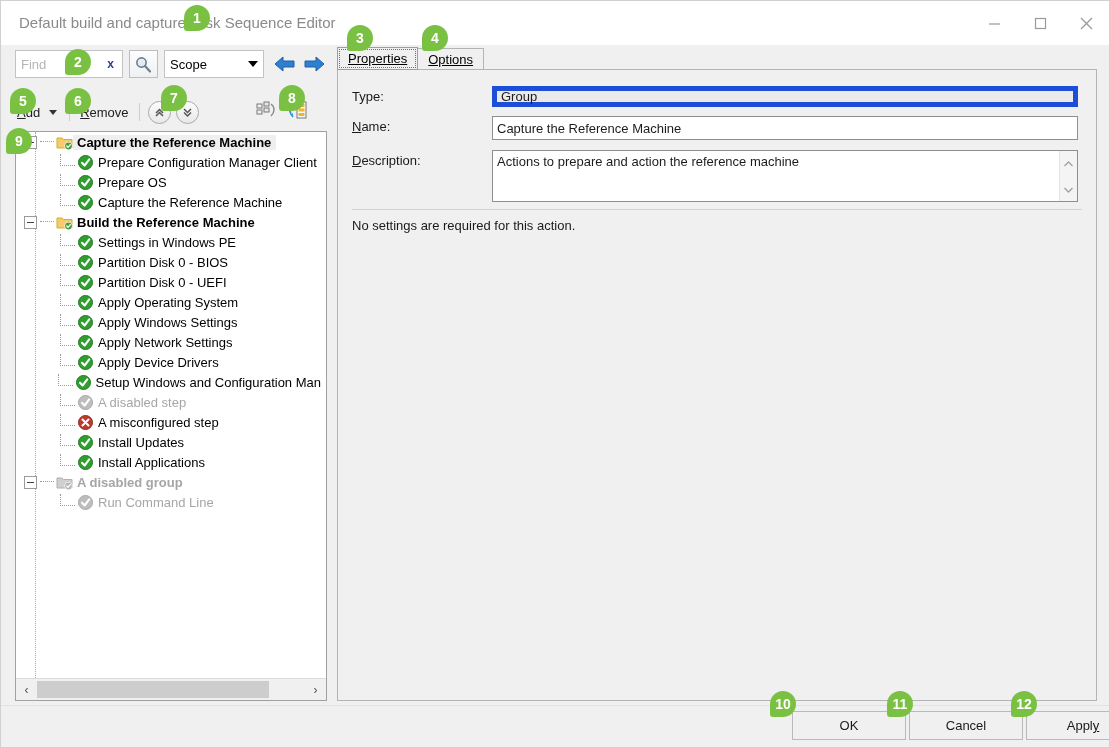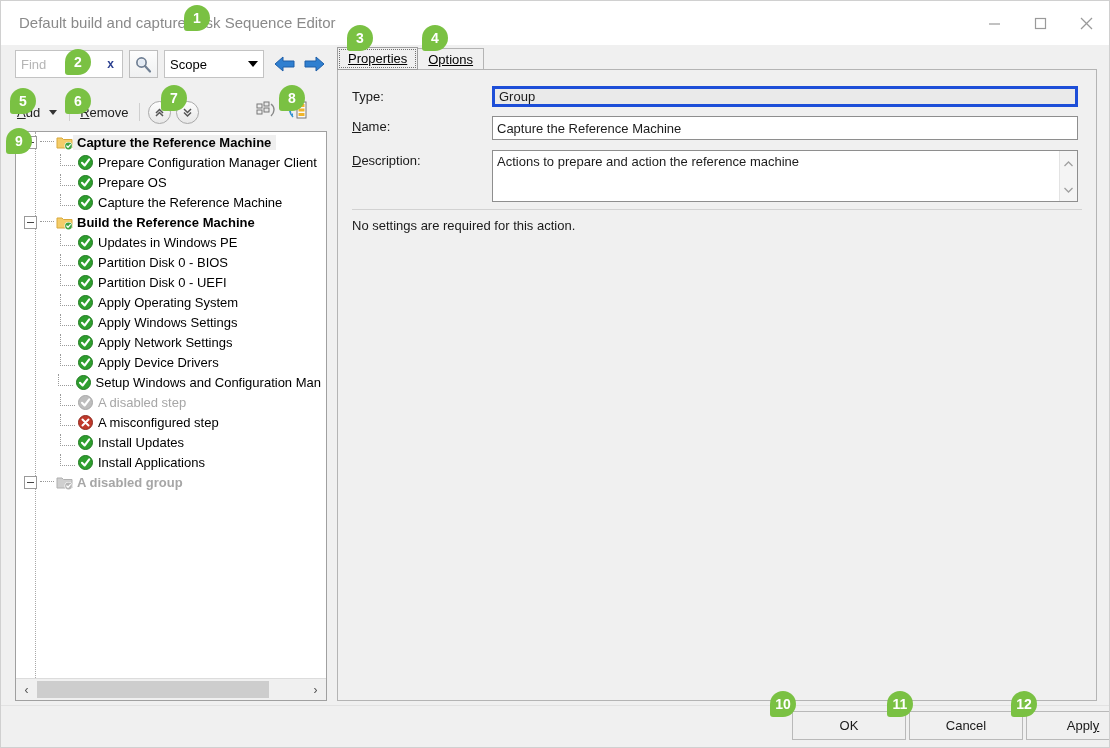--- a/index.html
+++ b/index.html
@@ -288,21 +288,21 @@
   .field-lbl {
     width: 140px;
     font-size: 13px;
     color: #1a1a1a;
     padding-top: 3px;
   }
   .field-lbl u { text-decoration: underline; }
   .ro-input {
     height: 21px;
     background: #eaeaea;
-    border: 3px solid #1d4ed8;
+    border: 5px solid #1d4ed8;
     box-sizing: border-box;
     font-size: 13px;
     padding: 2px 4px;
     color: #1c1c1c;
     display: flex; align-items: center;
   }
   .txt-input {
     height: 24px;
     background: #ffffff;
     border: 1px solid #8e8e8e;
@@ -547,21 +547,21 @@
             </svg>
             <span class="lbl">Build the Reference Machine</span>
           </div>
           <div class="tnode step">
             <span class="indent-s"></span>
             <span class="elbow"></span>
             <svg class="ico" viewBox="0 0 17 17">
               <circle cx="8.5" cy="8.5" r="7" fill="#2f9e2f" stroke="#1f7a1f" stroke-width="1"></circle>
               <path d="M5 8.8 L7.6 11.5 L12.2 5.4" fill="none" stroke="#ffffff" stroke-width="2.1" stroke-linecap="round" stroke-linejoin="round"></path>
             </svg>
-            <span class="lbl">Updates in Windows PE</span>
+            <span class="lbl">Settings in Windows PE</span>
           </div>
           <div class="tnode step">
             <span class="indent-s"></span>
             <span class="elbow"></span>
             <svg class="ico" viewBox="0 0 17 17">
               <circle cx="8.5" cy="8.5" r="7" fill="#2f9e2f" stroke="#1f7a1f" stroke-width="1"></circle>
               <path d="M5 8.8 L7.6 11.5 L12.2 5.4" fill="none" stroke="#ffffff" stroke-width="2.1" stroke-linecap="round" stroke-linejoin="round"></path>
             </svg>
             <span class="lbl">Partition Disk 0 - BIOS</span>
           </div>
@@ -661,20 +661,29 @@
               <i></i>
             </span>
             <span class="dots"></span>
             <svg class="ico" viewBox="0 0 17 17">
               <path d="M1 4 L6 4 L7.5 5.5 L16 5.5 L16 14 L1 14 Z" fill="#cfcfcf" stroke="#b0b0b0" stroke-width="1"></path>
               <circle cx="12.5" cy="12" r="4" fill="#ffffff"></circle>
               <circle cx="12.5" cy="12" r="3.4" fill="#b5b5b5"></circle>
               <path d="M10.8 12 L12 13.3 L14.3 10.6" fill="none" stroke="#ffffff" stroke-width="1.3" stroke-linecap="round" stroke-linejoin="round"></path>
             </svg>
             <span class="lbl">A disabled group</span>
+          </div>
+          <div class="tnode step dim">
+            <span class="indent-s"></span>
+            <span class="elbow"></span>
+            <svg class="ico" viewBox="0 0 17 17">
+              <circle cx="8.5" cy="8.5" r="7" fill="#bdbdbd" stroke="#a8a8a8" stroke-width="1"></circle>
+              <path d="M5 8.8 L7.6 11.5 L12.2 5.4" fill="none" stroke="#ffffff" stroke-width="2.1" stroke-linecap="round" stroke-linejoin="round"></path>
+            </svg>
+            <span class="lbl">Run Command Line</span>
           </div>
         </div>
     </div>
     <div class="tree-hscroll">
       <div class="hs-arrow">‹</div>
       <div class="hs-track">
         <div class="hs-thumb"></div>
       </div>
       <div class="hs-arrow">›</div>
     </div>

